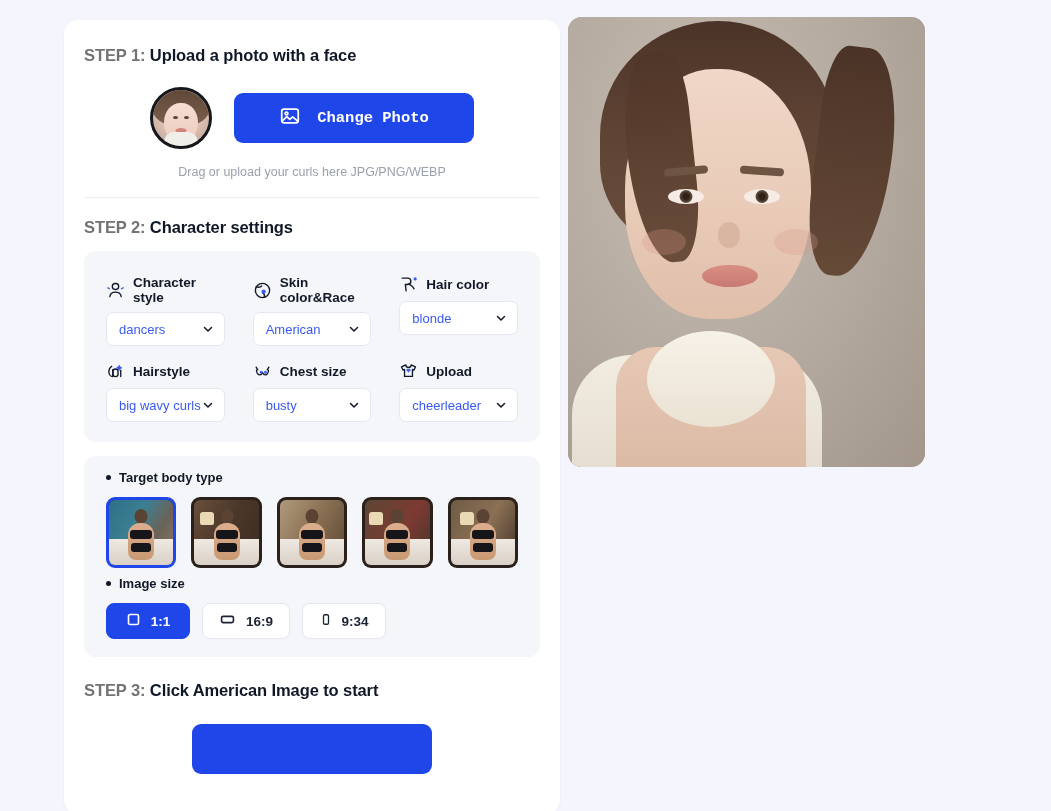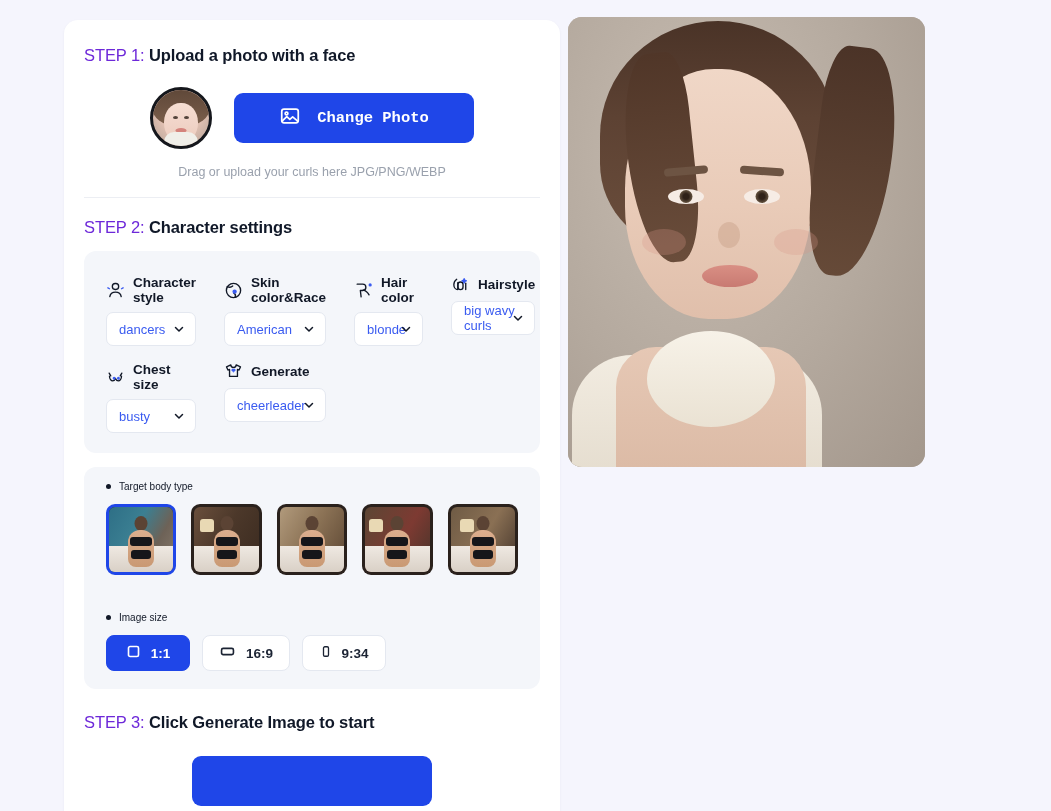--- a/index.html
+++ b/index.html
@@ -22,21 +22,21 @@
     min-height: 791px;
   }
 
   .step-title {
     font-size: 16.5px;
     font-weight: 700;
     color: #101828;
     letter-spacing: -.1px;
     margin: 0 0 0 0;
   }
-  .step-title .step-kicker { color: #6d28d9; font-weight: 400; }
+  .step-title .step-kicker { color: #737373; font-weight: 700; }
 
   
   .upload-row {
     display: flex; align-items: center; justify-content: center;
     gap: 22px; margin-top: 22px;
   }
   .avatar {
     width: 62px; height: 62px; border-radius: 50%;
     border: 3px solid #15171c;
     background: radial-gradient(circle at 50% 36%, #f2d9cf 0%, #e5c3b5 44%, #cdb3a6 70%, #b8a294 100%);
@@ -72,21 +72,21 @@
   }
   .divider { height: 1px; background: #eceef3; margin: 18px 0 0 0; }
 
   
   .step2-head { margin-top: 20px; }
   .settings-panel {
     margin-top: 14px;
     background: #f4f6fa;
     border-radius: 12px;
     padding: 16px 22px 20px 22px;
-    display: grid; grid-template-columns: 1fr 1fr 1fr 1fr; column-gap: 28px; row-gap: 8px;
+    display: grid; grid-template-columns: 1fr 1fr 1fr; column-gap: 28px; row-gap: 8px;
   }
   .field-label {
     display: flex; align-items: center; gap: 8px;
     font-size: 13.5px; font-weight: 600; color: #111827;
     margin: 8px 0 7px 0;
   }
   .field-label .ico { width: 19px; height: 19px; flex: none; display:block; }
   .select-box {
     position: relative; height: 34px; background: #fff;
     border: 1px solid #e4e8f0; border-radius: 7px;
@@ -98,21 +98,21 @@
     width: 12px; height: 12px;
   }
 
   
   .options-panel {
     margin-top: 14px; background: #f4f6fa; border-radius: 12px;
     padding: 14px 22px 18px 22px;
   }
   .bullet-label {
     display: flex; align-items: center; gap: 8px;
-    font-size: 10px; font-weight: 400; color: #111827;
+    font-size: 13px; font-weight: 700; color: #111827;
   }
   .bullet-label::before {
     content: ""; width: 5px; height: 5px; border-radius: 50%;
     background: #111827; display: block; flex: none;
   }
   .thumb-row { display: flex; gap: 15px; margin-top: 12px; }
   .thumb {
     width: 71px; height: 71px; border-radius: 9px; overflow: hidden;
     position: relative; cursor: pointer; border: 3px solid transparent;
     background: #2a211c;
@@ -378,21 +378,21 @@
         </div>
 
         <div>
           <div class="field-label">
             <span class="ico">
               <svg width="19" height="19" viewBox="0 0 24 24" fill="none" stroke="#111827" stroke-width="1.7" stroke-linecap="round" stroke-linejoin="round">
                 <path d="M8.6 3.6L3.2 6.2l1.8 4 2-.8v8.8h10v-8.8l2 .8 1.8-4-5.4-2.6a3.2 3.2 0 01-6.8 0z"></path>
                 <path d="M12 9.4c-.7-.9-2.2-.5-2.2.7 0 1 1.4 1.9 2.2 2.5.8-.6 2.2-1.5 2.2-2.5 0-1.2-1.5-1.6-2.2-.7z" fill="#3a5bf0" stroke="#3a5bf0" stroke-width="1"></path>
               </svg>
             </span>
-            <span>Generate</span>
+            <span>Upload</span>
           </div>
           <div class="select-box">
             <span>cheerleader</span>
             <span class="chev">
               <svg width="12" height="12" viewBox="0 0 24 24" fill="none" stroke="#111827" stroke-width="3" stroke-linecap="round" stroke-linejoin="round">
                   <path d="M5 9l7 7 7-7"></path>
                 </svg>
             </span>
           </div>
         </div>
@@ -432,21 +432,21 @@
           </div>
           <div class="thumb">
             <div class="room" style="background:linear-gradient(120deg,#6f5b45 0%,#8a7054 50%,#43342a 100%)"></div>
             <div class="lamp" style="left:14%"></div>
             <div class="bed"></div>
             <div class="head"></div>
             <div class="body"></div>
           </div>
         </div>
 
-        <div class="bullet-label" style="margin-top:37px">Image size</div>
+        <div class="bullet-label" style="margin-top:8px">Image size</div>
 
         <div class="size-row">
           <button class="size-btn active">
             <span class="sico">
               <svg width="15" height="15" viewBox="0 0 24 24" fill="none" stroke="#ffffff" stroke-width="2.6">
                   <rect x="4" y="4" width="16" height="16" rx="2.5"></rect>
                 </svg>
             </span>
             <span>1:1</span>
           </button>
@@ -464,21 +464,21 @@
                   <rect x="7" y="2.5" width="10" height="19" rx="2.6"></rect>
                 </svg>
             </span>
             <span>9:34</span>
           </button>
         </div>
 
       </div>
 
       <div class="step-title step3-head">
-        <span class="step-kicker">STEP 3:</span><span> Click Generate Image to start</span>
+        <span class="step-kicker">STEP 3:</span><span> Click American Image to start</span>
       </div>
 
       <div class="generate-wrap">
         <button class="btn-primary generate-btn">
           
           
         </button>
       </div>
 
     </div>

